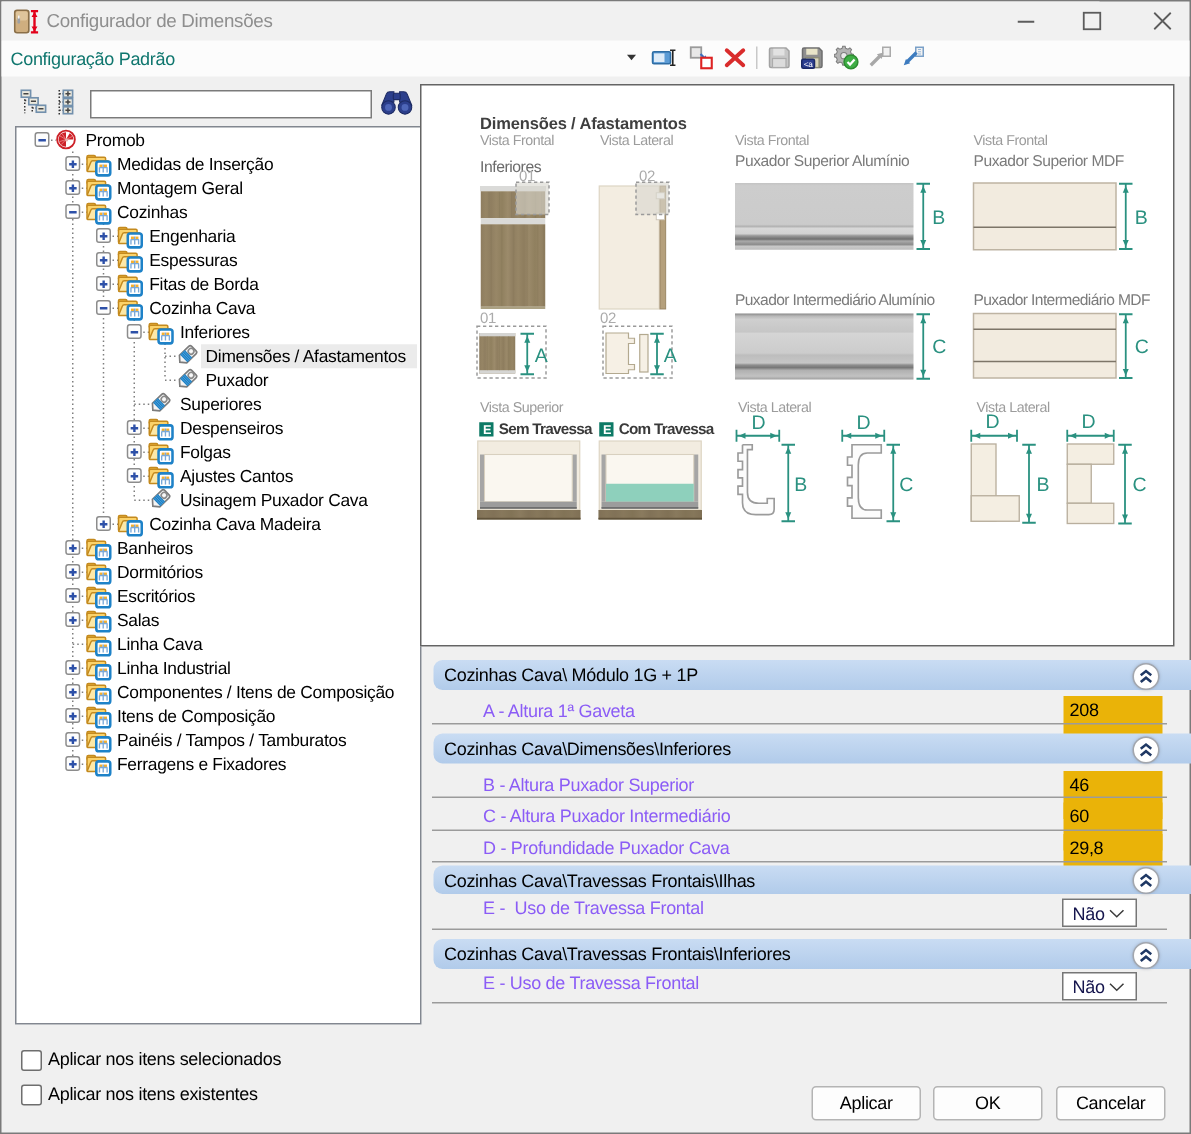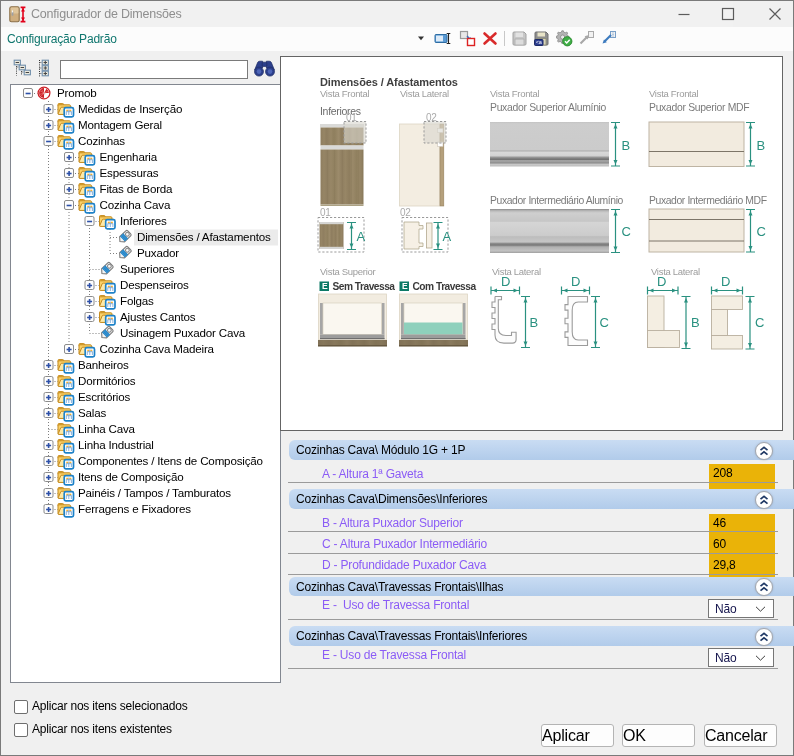--- a/index.html
+++ b/index.html
@@ -9,24 +9,24 @@
 #toolbar{left:1px;top:27px;width:792px;height:24px;background:#fcfcfc}
 #cfgname{left:6px;top:0;line-height:24px;font-size:12px;color:#0f766e}
 #searchbox{left:60px;top:60px;width:186px;height:17px;background:#fff;border:1px solid #7a7a7a}
 #treebox{left:10px;top:84px;width:269px;height:597px;background:#fff;border:1px solid #828790}
 #illobox{left:280px;top:56px;width:501px;height:373px;background:#fff;border:1px solid #646464}
 .hd{left:289px;width:528px;height:19.5px;background:linear-gradient(#c9dcf3,#b1cbea);border-radius:6px;font-size:12px;line-height:20px;padding-left:7px;box-sizing:border-box;color:#000}
 .chev{width:16px;height:16px;background:#fff;border:1px solid #a2a6ad;border-radius:50%;left:755px;box-shadow:0 0 2px rgba(120,130,150,.5)}
 .rowlab{left:322px;font-size:12px;color:#8b5cf6;height:20px;line-height:20px}
 .val{left:709px;width:66px;height:32px;background:#eab308;font-size:12px;line-height:18px;padding-left:4px;box-sizing:border-box}
 .sep{left:288px;width:490px;height:1px;background:#9b9b9b}
-.dd{left:708px;width:66px;height:19px;background:#fff;border:1px solid #767676;box-sizing:border-box;font-size:12px;line-height:18px;padding-left:6px;color:#15154d}
+.dd{left:708px;width:50px;height:19px;background:#fff;border:1px solid #767676;box-sizing:border-box;font-size:12px;line-height:18px;padding-left:6px;color:#15154d}
 .cb{width:12px;height:12px;background:#fff;border:1px solid #6e6e6e;border-radius:2px}
 .cblab{font-size:12px;color:#000;line-height:13px}
-.btn{width:73px;height:23px;background:#fdfdfd;border:1px solid #b4b4b4;border-radius:3px;box-sizing:border-box;font-size:16px;line-height:21px;color:#000}
+.btn{width:73px;height:23px;background:#fdfdfd;border:1px solid #b4b4b4;border-radius:3px;box-sizing:border-box;font-size:12px;text-align:center;line-height:21px;color:#000}
 </style></head>
 <body>
 <div id="frame" class="abs"></div>
 <div id="titlebar" class="abs">
  <svg class="abs" style="left:8px;top:5px" width="17" height="17" viewBox="0 0 17 17">
   <rect x="0.8" y="0.8" width="9.4" height="15" rx="1.6" fill="#cfae7f" stroke="#8a6f48" stroke-width="1.1"></rect>
   <rect x="1.6" y="1.6" width="7.8" height="6" rx="1.2" fill="#e2cba2" opacity="0.8"></rect>
   <rect x="2.6" y="5.6" width="1.8" height="4.2" rx="0.9" fill="#9ea0a3"></rect>
   <rect x="3" y="4.4" width="1" height="2" fill="#f4f4f4"></rect>
   <g stroke="#e2001a" stroke-width="1.6" fill="none">

